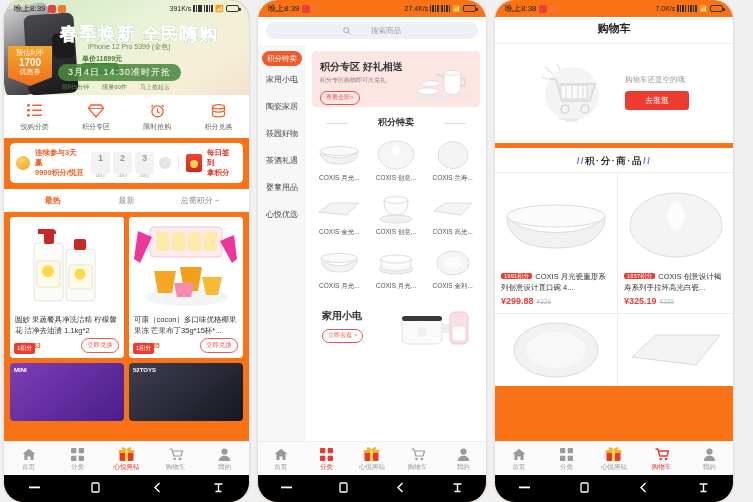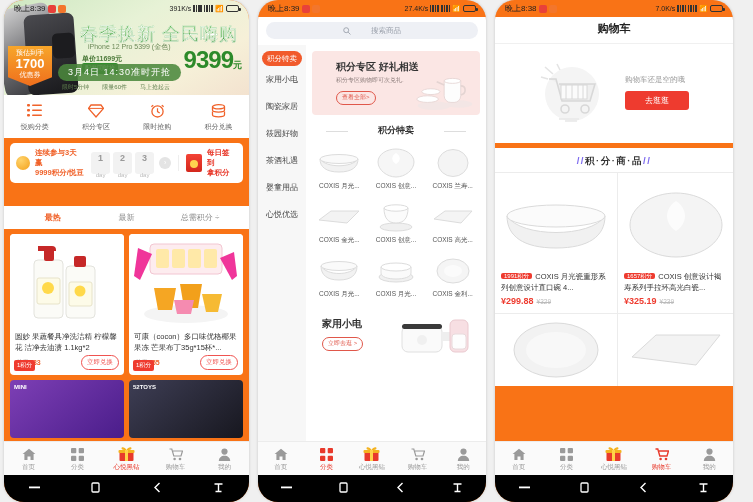--- a/index.html
+++ b/index.html
@@ -41,22 +41,22 @@
   
   .banner {
     height:95px; position:relative; overflow:hidden;
     background:linear-gradient(150deg,#cfe8c2 0%,#e7f2d6 40%,#f6f0d8 75%,#f3e2cf 100%);
     margin-top:-17px; padding-top:17px;
   }
   .banner-deco1{position:absolute;left:-6px;top:6px;width:58px;height:88px;background:linear-gradient(160deg,#d9d9d9,#6e6e72 55%,#2f3034);border-radius:8px;transform:rotate(-11deg);}
   .banner-deco2{position:absolute;left:22px;top:14px;width:50px;height:80px;background:linear-gradient(160deg,#4a4a4f,#17171a);border-radius:7px;transform:rotate(-4deg);}
   .lens{position:absolute;left:27px;top:20px;width:22px;height:25px;background:#1c1c1f;border-radius:5px;}
   .ribbon{position:absolute;left:4px;top:46px;width:44px;height:40px;background:linear-gradient(180deg,#f7a62a,#ef6f1d);clip-path:polygon(0 0,100% 0,100% 78%,50% 100%,0 78%);color:#fff;text-align:center;font-size:7px;padding-top:3px;line-height:1.15;}
-  .ribbon .big{font-size:13px;font-weight:bold;display:block;line-height:1.1;}
-  .bn-title{position:absolute;left:76px;top:22px;font-size:18px;font-weight:normal;
+  .ribbon .big{font-size:10px;font-weight:bold;display:block;line-height:1.1;}
+  .bn-title{position:absolute;left:56px;top:22px;font-size:18px;font-weight:bold;
      background:linear-gradient(180deg,#57b846,#2f8f2a);-webkit-background-clip:text;background-clip:text;color:transparent;
      -webkit-text-stroke:0.6px #ffffff; letter-spacing:1px;}
   .bn-sub{position:absolute;left:84px;top:42px;font-size:7px;color:#6d8a5a;}
   .bn-price{position:absolute;right:8px;top:46px;font-size:24px;font-weight:bold;color:#2d8a2a;letter-spacing:-1px;}
   .bn-price small{font-size:9px;}
   .bn-orig{position:absolute;left:78px;top:54px;font-size:7px;color:#4c7b3b;font-weight:bold;}
   .bn-tag{position:absolute;left:78px;top:63px;background:#2f8f2a;color:#fff;font-size:6px;padding:1px 3px;border-radius:2px;}
   .bn-date{position:absolute;left:54px;bottom:14px;background:rgba(75,135,60,.88);color:#fff;font-size:9px;padding:2px 10px;border-radius:9px;letter-spacing:1px;}
   .bn-feat{position:absolute;left:58px;bottom:3px;font-size:6px;color:#5f7f4e;display:flex;gap:13px;}
 
@@ -72,21 +72,21 @@
   .days{display:flex;gap:3px;margin-left:2px;}
   .day{width:19px;height:22px;background:#f2f2f2;border-radius:3px;text-align:center;padding-top:2px;}
   .day b{display:block;font-size:9px;color:#999;font-weight:bold;line-height:1;}
   .day i{font-style:normal;font-size:6px;color:#bbb;}
   .arrowc{width:12px;height:12px;border-radius:50%;background:#e4e4e4;color:#fff;font-size:7px;line-height:12px;text-align:center;}
   .divv{width:1px;height:16px;background:#eee;margin:0 2px;}
   .redpack{width:16px;height:18px;background:linear-gradient(180deg,#f44336,#d3271c);border-radius:2px;position:relative;flex:0 0 auto;}
   .redpack:after{content:"";position:absolute;left:4px;top:6px;width:8px;height:8px;border-radius:50%;background:#ffd54f;}
   .sign-r{font-size:7.5px;color:#e8392b;font-weight:bold;line-height:1.35;}
 
-  .sorttabs{display:flex;background:#fff;margin:23px 0 0;padding:6px 12px;}
+  .sorttabs{display:flex;background:#fff;margin:6px 0 0;padding:6px 12px;}
   .sorttabs .st{flex:1;text-align:center;font-size:8px;color:#888;}
   .sorttabs .st.act{color:#f0622a;font-weight:bold;}
 
   .prodrow{display:flex;gap:5px;padding:5px 6px;}
   .pcard{flex:1;background:#fff;border-radius:4px;overflow:hidden;position:relative;}
   .pimg{height:94px;position:relative;display:flex;align-items:center;justify-content:center;background:#fff;}
   .badge-pt{position:absolute;left:4px;bottom:4px;background:#ef3b2f;color:#fff;font-size:6px;padding:1px 3px;border-radius:2px;}
   .ptitle{font-size:7.5px;color:#333;line-height:1.45;padding:4px 5px 2px;height:27px;overflow:hidden;}
   .prow2{display:flex;align-items:center;justify-content:space-between;padding:0 5px 5px;}
   .ppts{font-size:7px;color:#f0622a;}
@@ -110,21 +110,21 @@
 
   
   .searchwrap{padding:5px 8px 6px;background:#fff;}
   .searchbar{height:17px;background:#eef0f5;border-radius:9px;display:flex;align-items:center;justify-content:center;gap:20px;}
   .searchbar span{font-size:7.5px;color:#9aa0ab;}
   .catbody{display:flex;flex:1;overflow:hidden;background:#fff;}
   .catside{width:48px;background:#f7f7f7;flex:0 0 auto;padding-top:6px;}
   .cat{height:27px;display:flex;align-items:center;justify-content:center;font-size:8px;color:#444;}
   .cat.act{background:#f15a2b;color:#fff;border-radius:9px;margin:0 4px;height:15px;font-size:7.5px;}
   .catmain{flex:1;padding:6px 6px 0;overflow:hidden;}
-  .promo{background:#fbe6e4;border-radius:4px;height:64px;position:relative;padding:9px 24px;overflow:hidden;}
+  .promo{background:#fbe6e4;border-radius:4px;height:56px;position:relative;padding:9px 8px;overflow:hidden;}
   .promo h4{font-size:10px;color:#333;font-weight:bold;}
   .promo p{font-size:6px;color:#8d7e7c;margin-top:2px;}
   .promo .pbtn{margin-top:4px;display:inline-block;border:1px solid #e0574a;color:#e0574a;font-size:6px;padding:1.5px 5px;border-radius:7px;}
   .teaset{position:absolute;right:6px;bottom:4px;width:58px;height:42px;}
   .sectitle{text-align:center;font-size:9px;color:#333;font-weight:bold;margin:9px 0 7px;position:relative;}
   .sectitle:before,.sectitle:after{content:"";position:absolute;top:50%;width:22px;height:1px;background:#ddd;}
   .sectitle:before{left:14px;} .sectitle:after{right:14px;}
   .grid3{display:grid;grid-template-columns:repeat(3,1fr);gap:2px 2px;}
   .gcell{text-align:center;}
   .gimg{height:38px;display:flex;align-items:center;justify-content:center;}
@@ -180,23 +180,20 @@
       </div>
       <div class="ribbon">
         <span>预估到手</span>
         <span class="big">1700</span>
         <span>优惠券</span>
       </div>
       <div class="bn-title">春季换新 全民嗨购</div>
       <div class="bn-sub">iPhone 12 Pro 5399 (金色)</div>
       <div class="bn-orig">单价11699元</div>
       <div class="bn-tag">配发同时抢</div>
-      <div class="bn-price">
-        <span>9399</span><small>元</small>
-      </div>
       <div class="bn-date">3月4日  14:30准时开抢</div>
       <div class="bn-feat">
         <span>限时5分钟</span>
         <span>限量60件</span>
         <span>马上抢起云</span>
       </div>
     </div>
 
     <div class="quicknav">
       <div class="qn">

